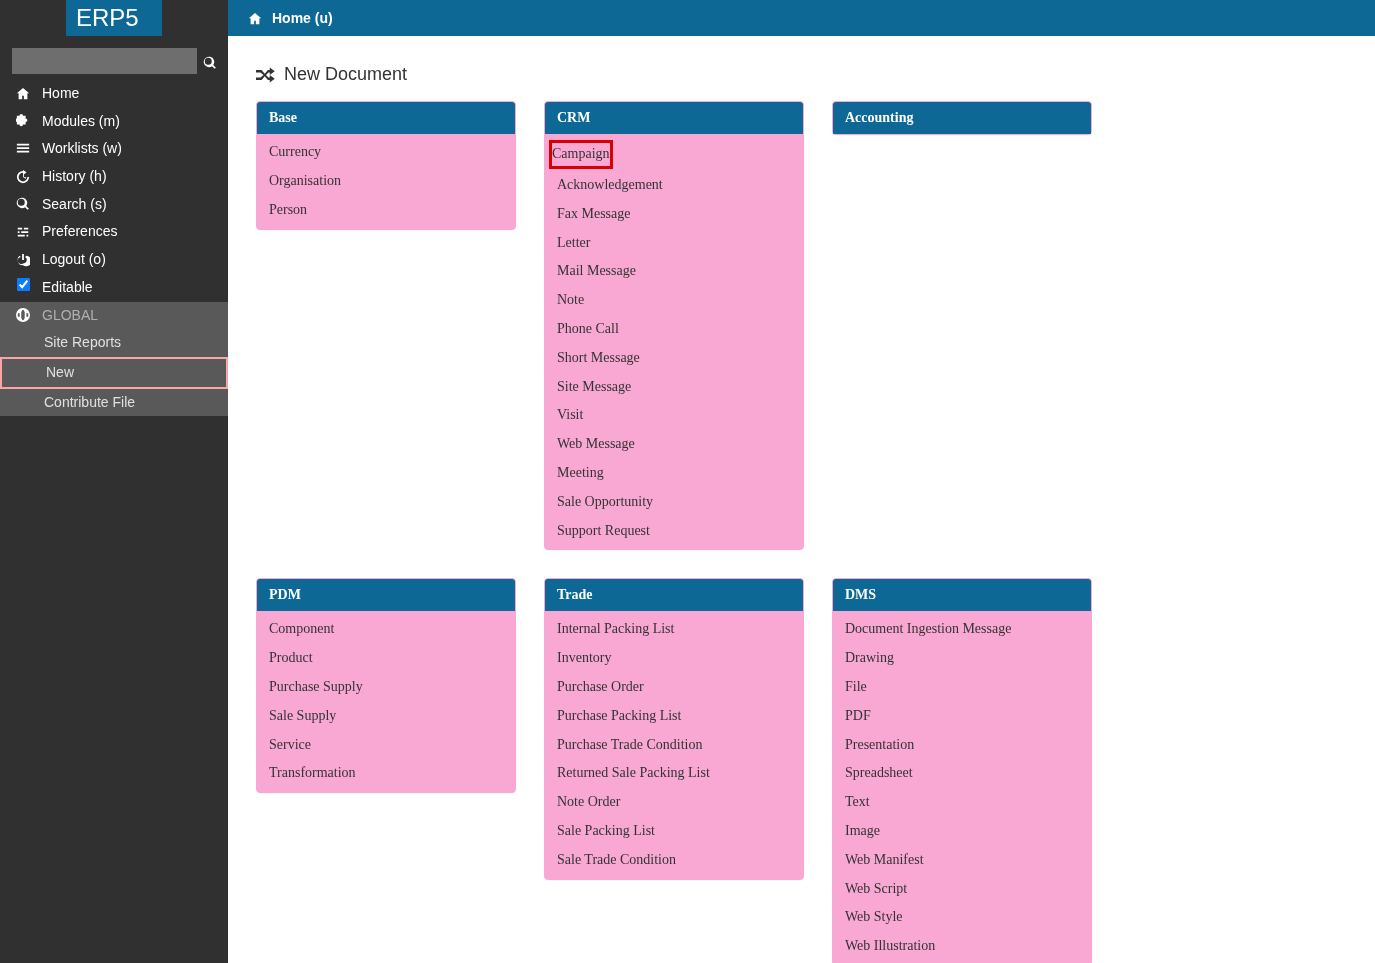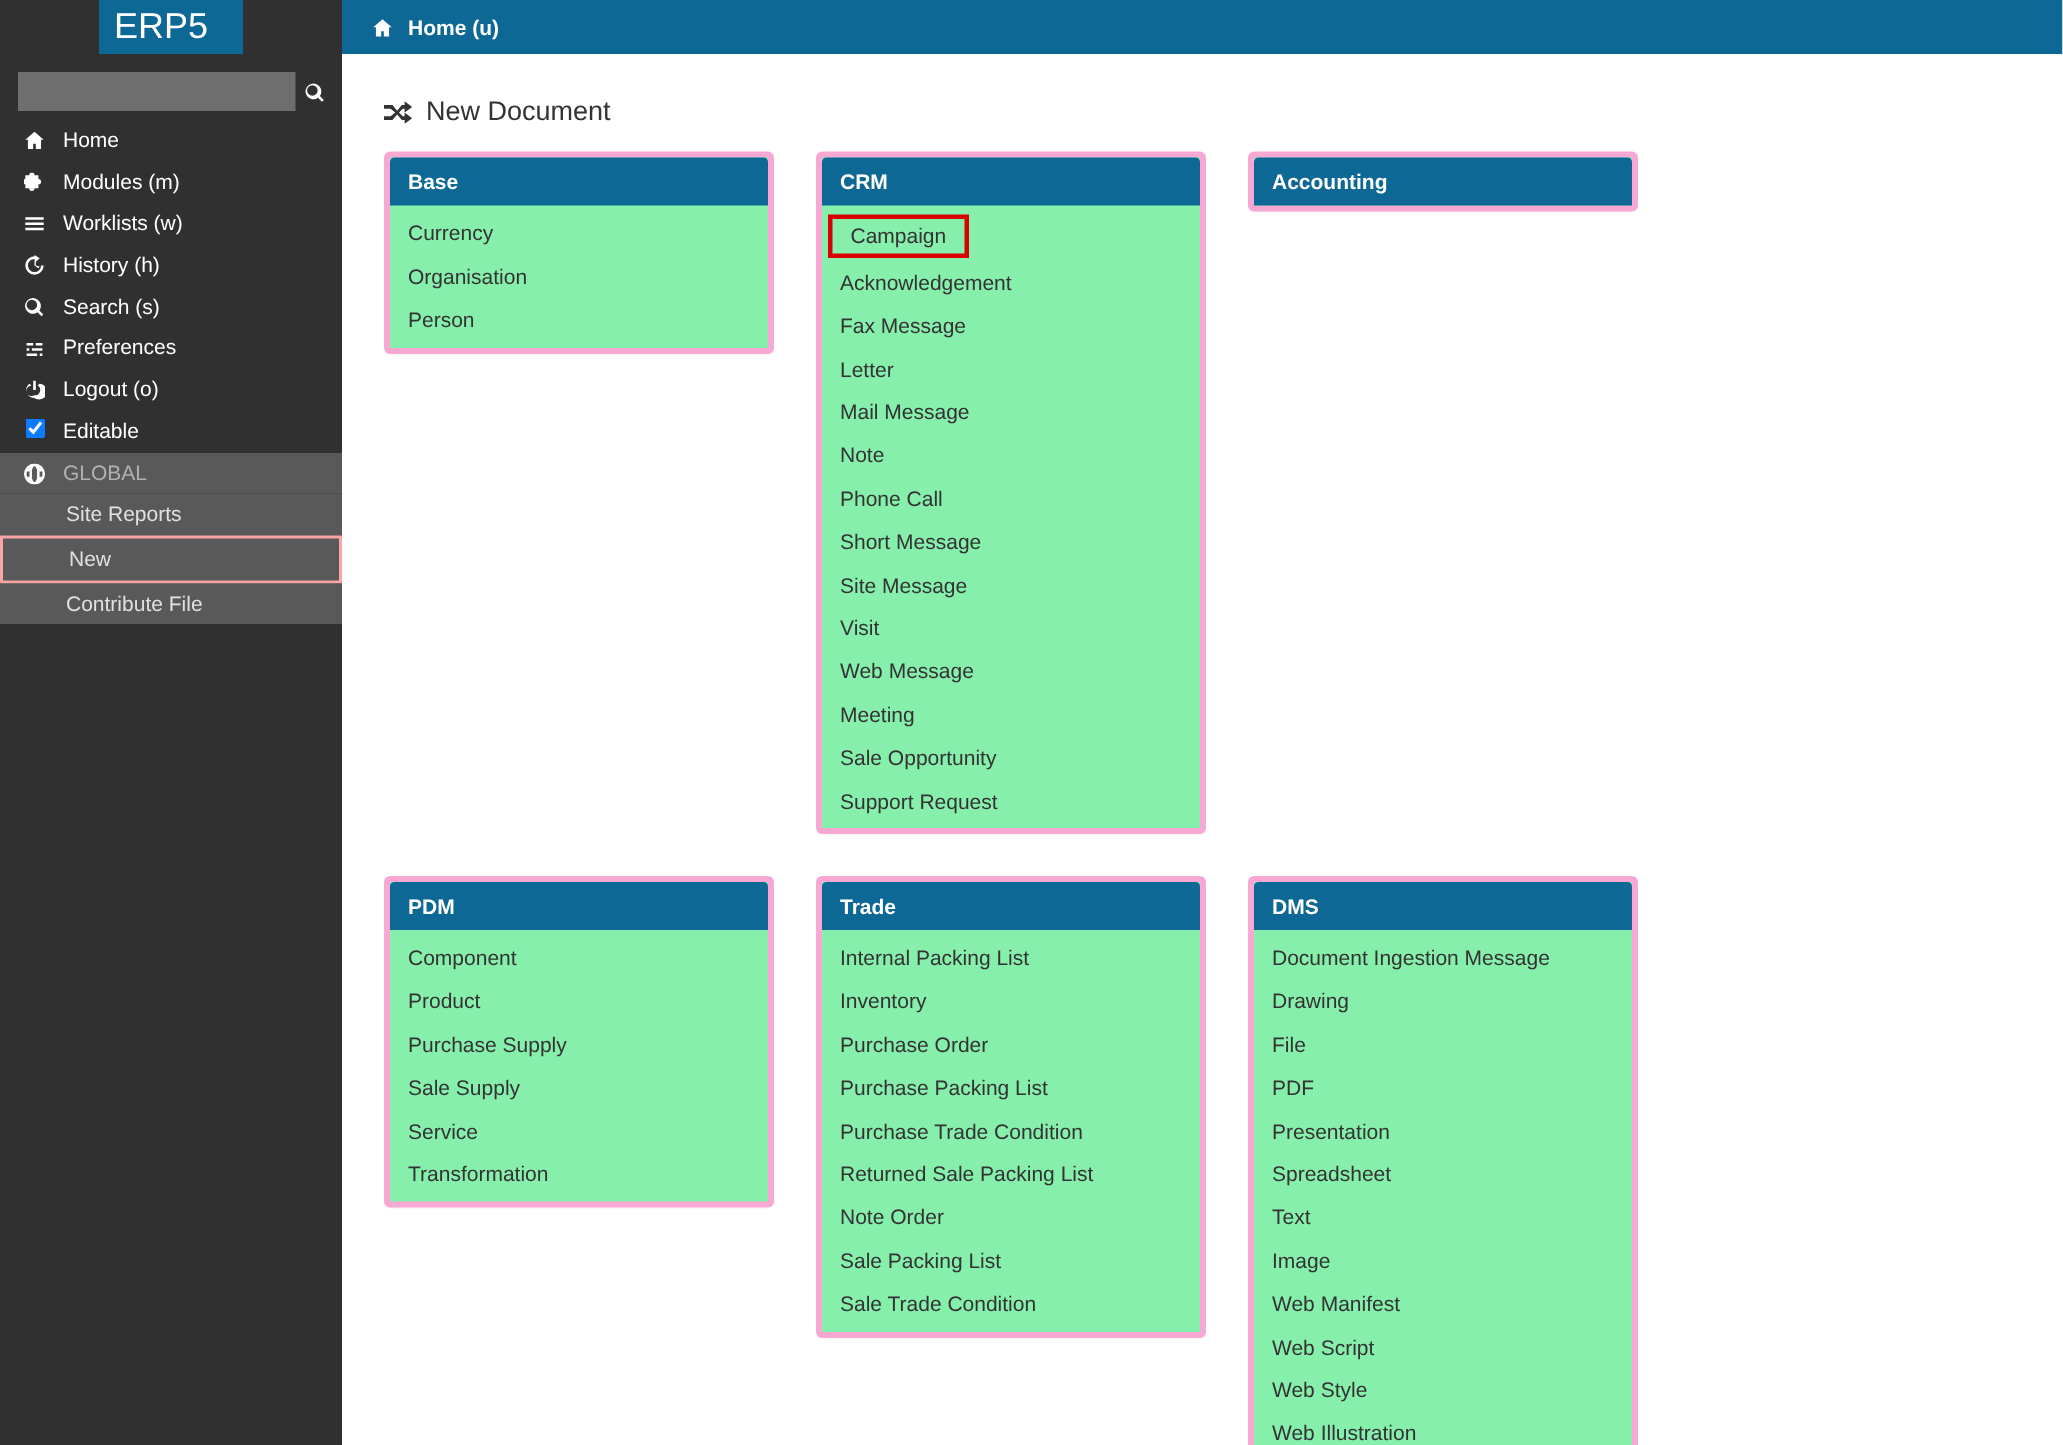--- a/index.html
+++ b/index.html
@@ -4,40 +4,40 @@
 <style>
 * { margin: 0; padding: 0; box-sizing: border-box; }
 body { font-family: Arial, Helvetica, sans-serif; font-size: 14px; color: #333; background: #fff; }
 .container { display: flex; min-height: 100vh; }
 .sidebar { width: 228px; background: #303030; color: #fff; flex-shrink: 0; }
 .logo { background: #0E6895; width: 96px; margin: 0 auto 8px auto; padding: 4px 10px; font-size: 24px; font-weight: 300; }
 .search-row { display: flex; align-items: center; padding: 4px 12px 6px 12px; }
 .search-input { flex: 1; background: #6e6e6e; border: none; height: 26px; padding: 4px; color: #fff; }
 .search-btn { background: none; border: none; color: #fff; padding: 4px 6px; font-size: 15px; cursor: pointer; }
 .nav { list-style: none; }
-.nav li { display: flex; align-items: center; padding: 3px 12px; font-size: 14px; cursor: pointer; line-height: 1.55; }
+.nav li { display: flex; padding: 3px 12px; font-size: 14px; cursor: pointer; line-height: 1.55; }
 .nav li .icon { width: 22px; text-align: center; margin-right: 8px; font-size: 13px; flex-shrink: 0; }
 .nav li.section { background: #595959; cursor: default; }
 .nav li.section .label { color: #b0b0b0; }
 .nav li.sub { background: #595959; padding-left: 44px; }
 .nav li.sub .label { color: #e0e0e0; }
 .nav li.highlight { border: 2px solid #fca5a5; }
 .nav li.checkbox-row .icon input { accent-color: #0b7bff; }
 .main { flex: 1; display: flex; flex-direction: column; }
 .topbar { background: #0E6895; color: #fff; padding: 10px 20px; display: flex; align-items: center; font-weight: bold; }
 .topbar .icon { margin-right: 10px; font-size: 13px; }
 .content { padding: 28px 28px 28px 28px; }
 .page-title { font-size: 18px; font-weight: 500; color: #333; margin-bottom: 16px; display: flex; align-items: center; }
 .page-title .icon { margin-right: 8px; font-size: 18px; }
 .grid { display: grid; grid-template-columns: repeat(3, 260px); gap: 28px; align-items: start; }
-.card { border: 4px solid #f9a8d4; border-radius: 4px; background: #86efac; box-shadow: 0 1px 1px rgba(0,0,0,0.03); }
+.card { border: 1px solid #f9a8d4; border-radius: 4px; background: #f9a8d4; box-shadow: 0 1px 1px rgba(0,0,0,0.03); font-family: Liberation Serif, serif; }
 .card-header { background: #0E6895; color: #fff; font-weight: bold; padding: 8px 12px; border-radius: 3px 3px 0 0; }
 .card-body { padding: 4px 0; }
 .card-item { padding: 6px 12px; cursor: pointer; color: #333; line-height: 1.2; }
-.card-item.highlight { border: 3px solid #d80000; display: inline-block; margin: 2px 20px 2px 4px; padding: 3px 12px; }
+.card-item.highlight { border: 3px solid #d80000; display: inline-block; margin: 2px 20px 2px 4px; padding: 3px 0; }
 svg.icon-svg { width: 14px; height: 14px; fill: currentColor; vertical-align: middle; }
 </style>
 </head>
 <body>
 
 <div class="container">
   <aside class="sidebar">
     <div class="logo">ERP5</div>
     <div class="search-row">
       <input class="search-input" placeholder="" style="">

